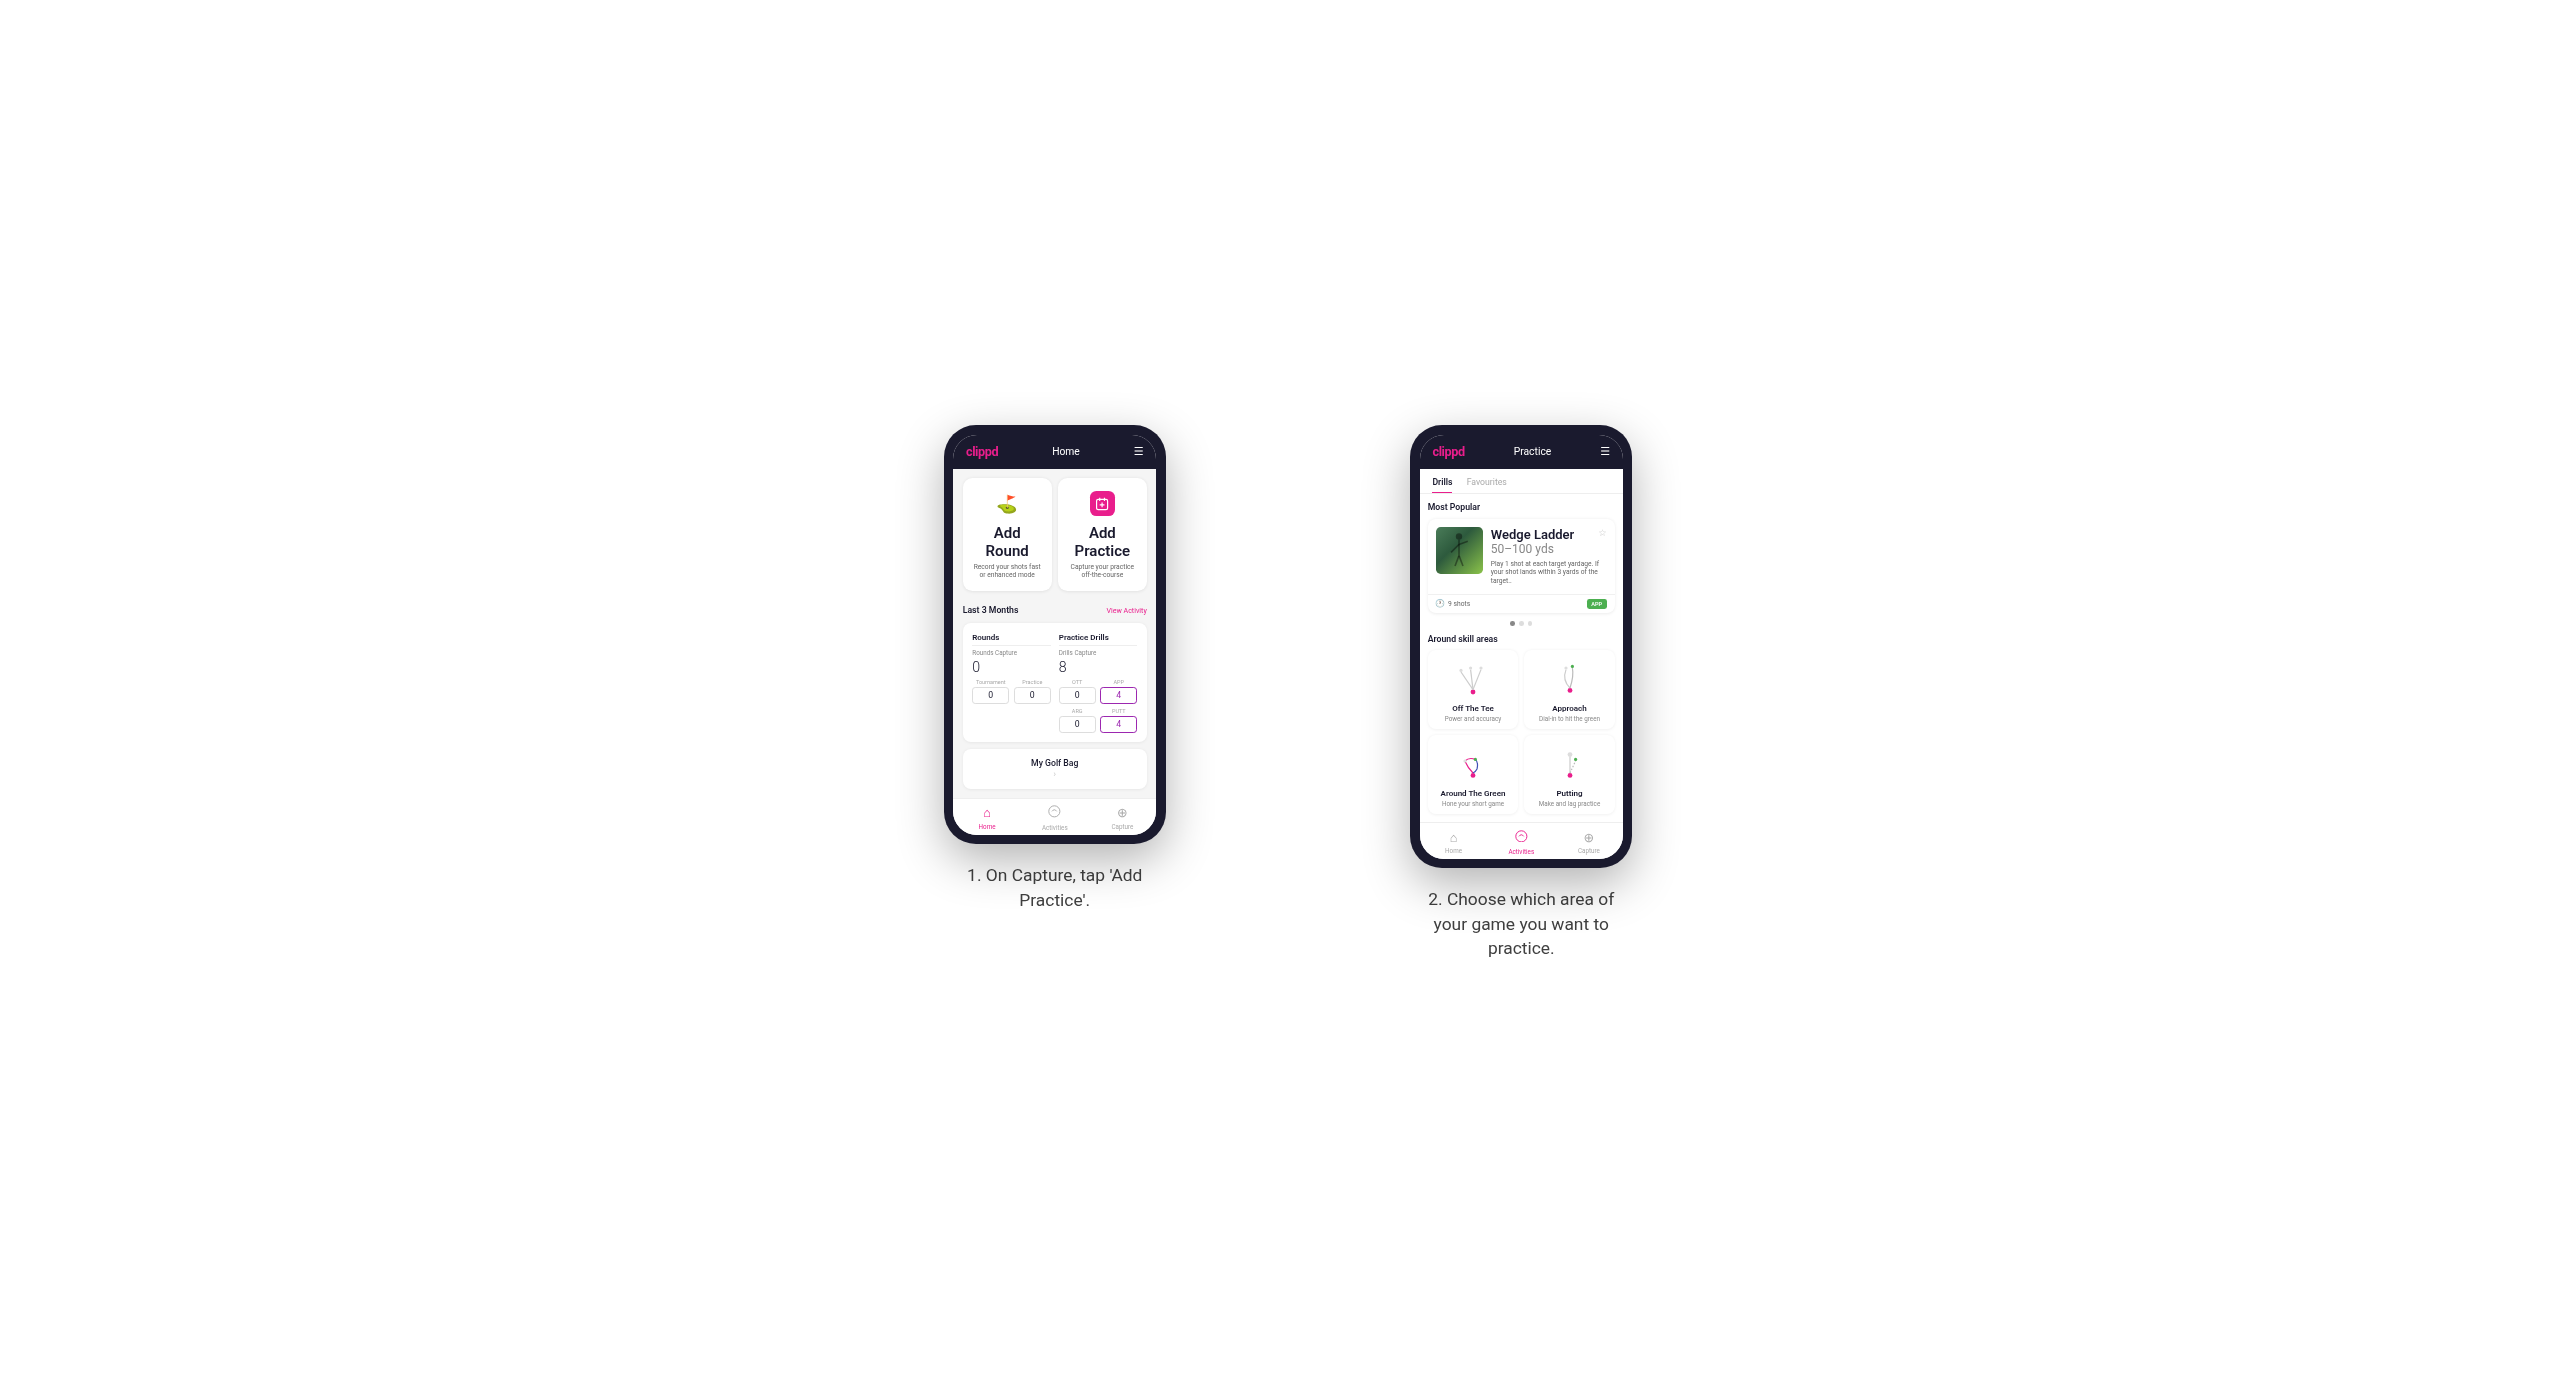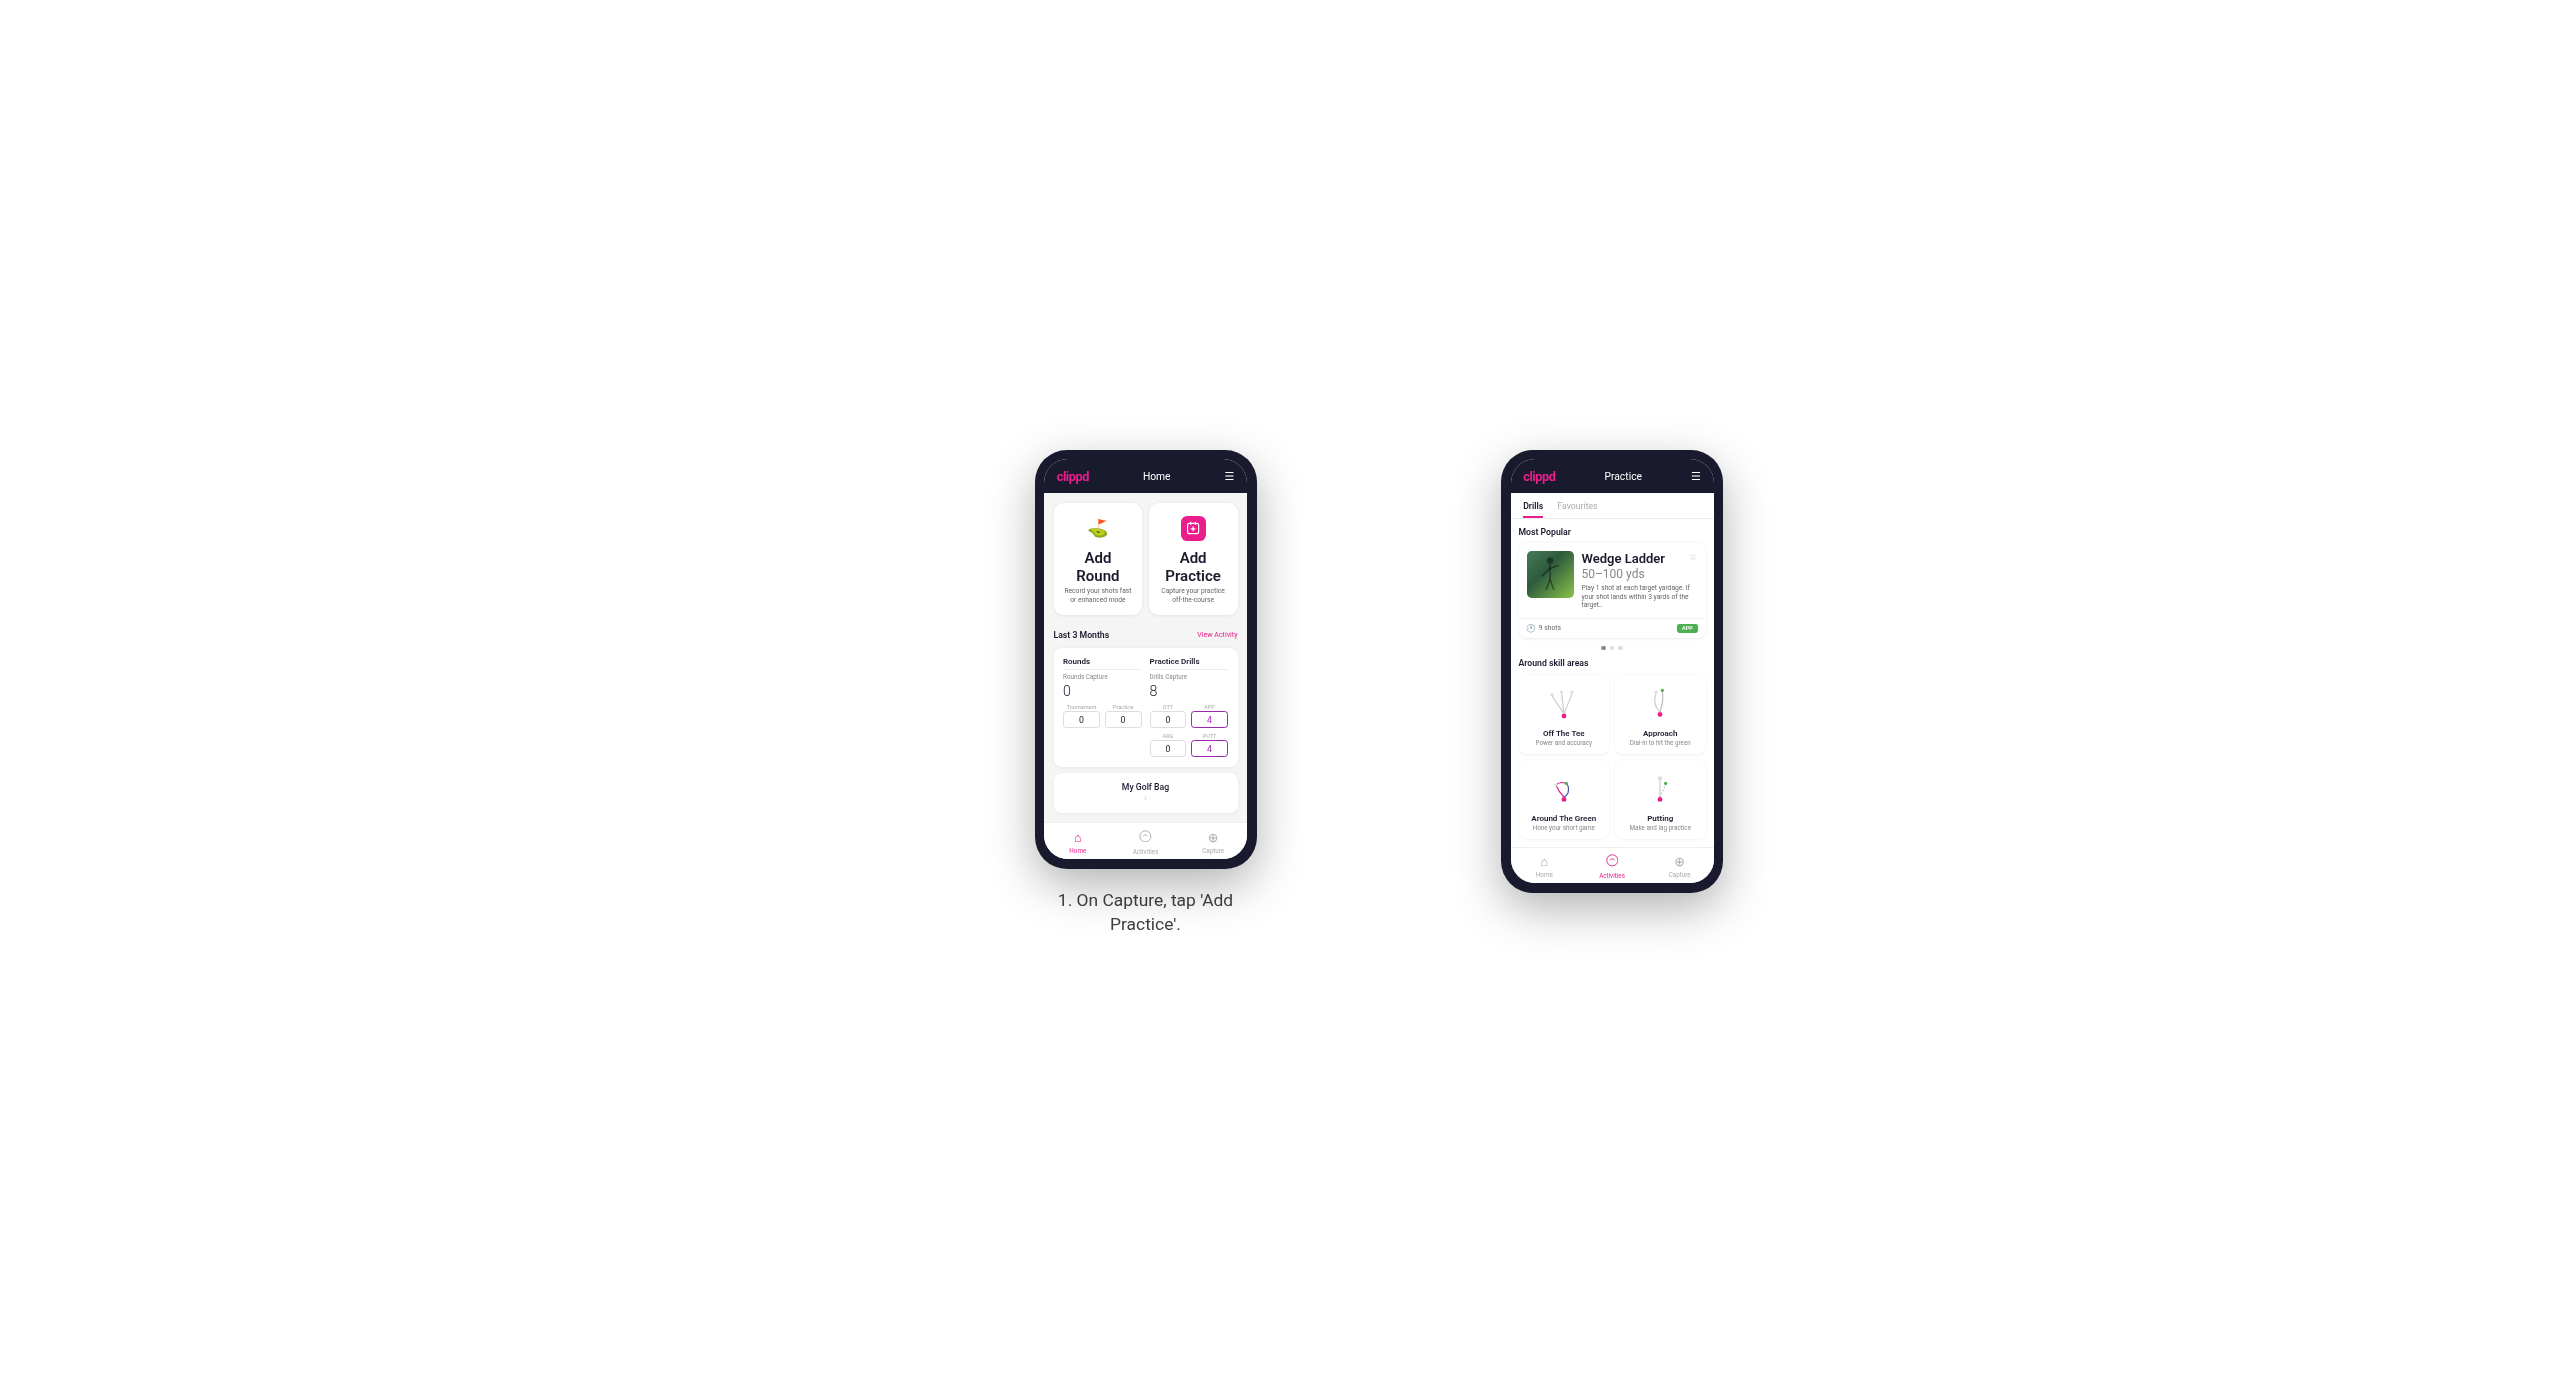--- a/index.html
+++ b/index.html
@@ -15,21 +15,21 @@
     .page-container {
       display: flex;
       gap: 63px;
       align-items: flex-start;
       max-width: 870px;
       width: 100%;
     }
     .phone-section {
       display: flex;
       flex-direction: column;
-      align-items: flex-end;
+      align-items: center;
       flex: 1;
     }
     .phone-frame {
       width: 222px;
       background: #1a1a2e;
       border-radius: 32px;
       padding: 9.5px;
       box-shadow: 0 16px 47px rgba(0,0,0,0.3);
       position: relative;
     }
@@ -668,16 +668,17 @@
             </span>
             <span class="nav-label active">Activities</span>
           </div>
           <div class="nav-item">
             <span class="nav-icon">⊕</span>
             <span class="nav-label">Capture</span>
           </div>
         </div>
       </div>
     </div>
+    <div class="caption-text">2. Choose which area of your game you want to practice.</div>
   </div>
 
 </div>
 
 
 </body></html>

